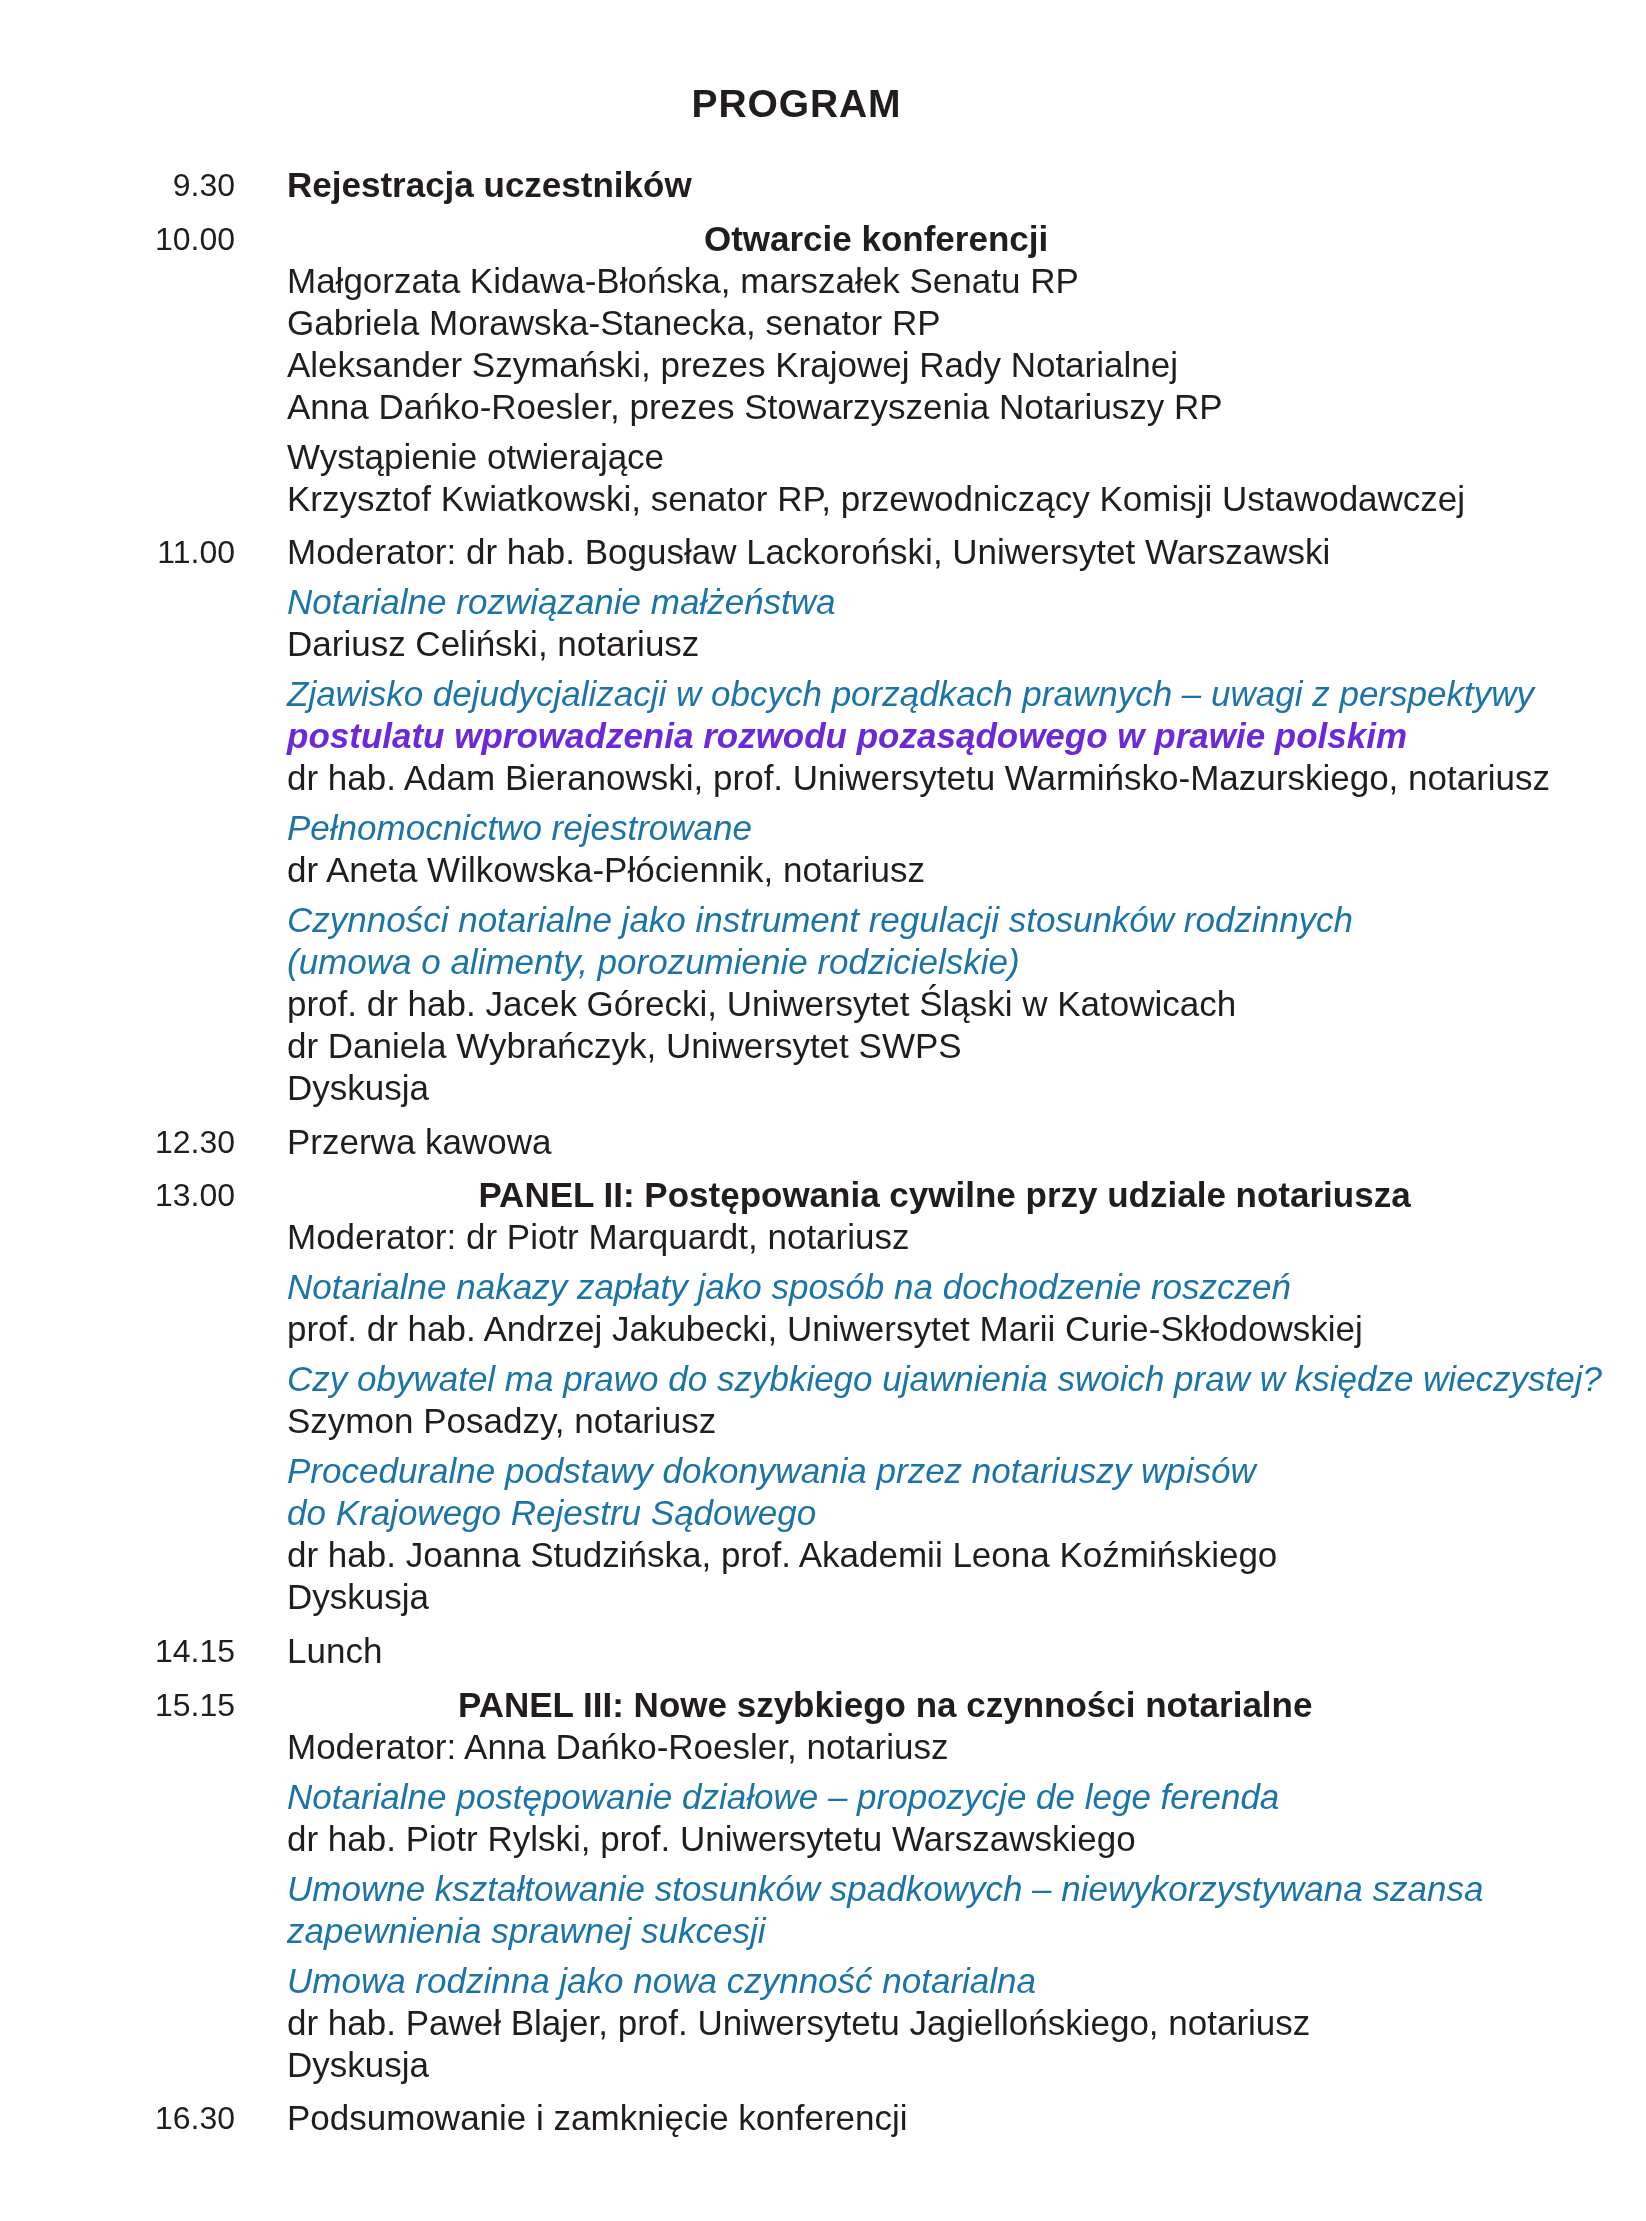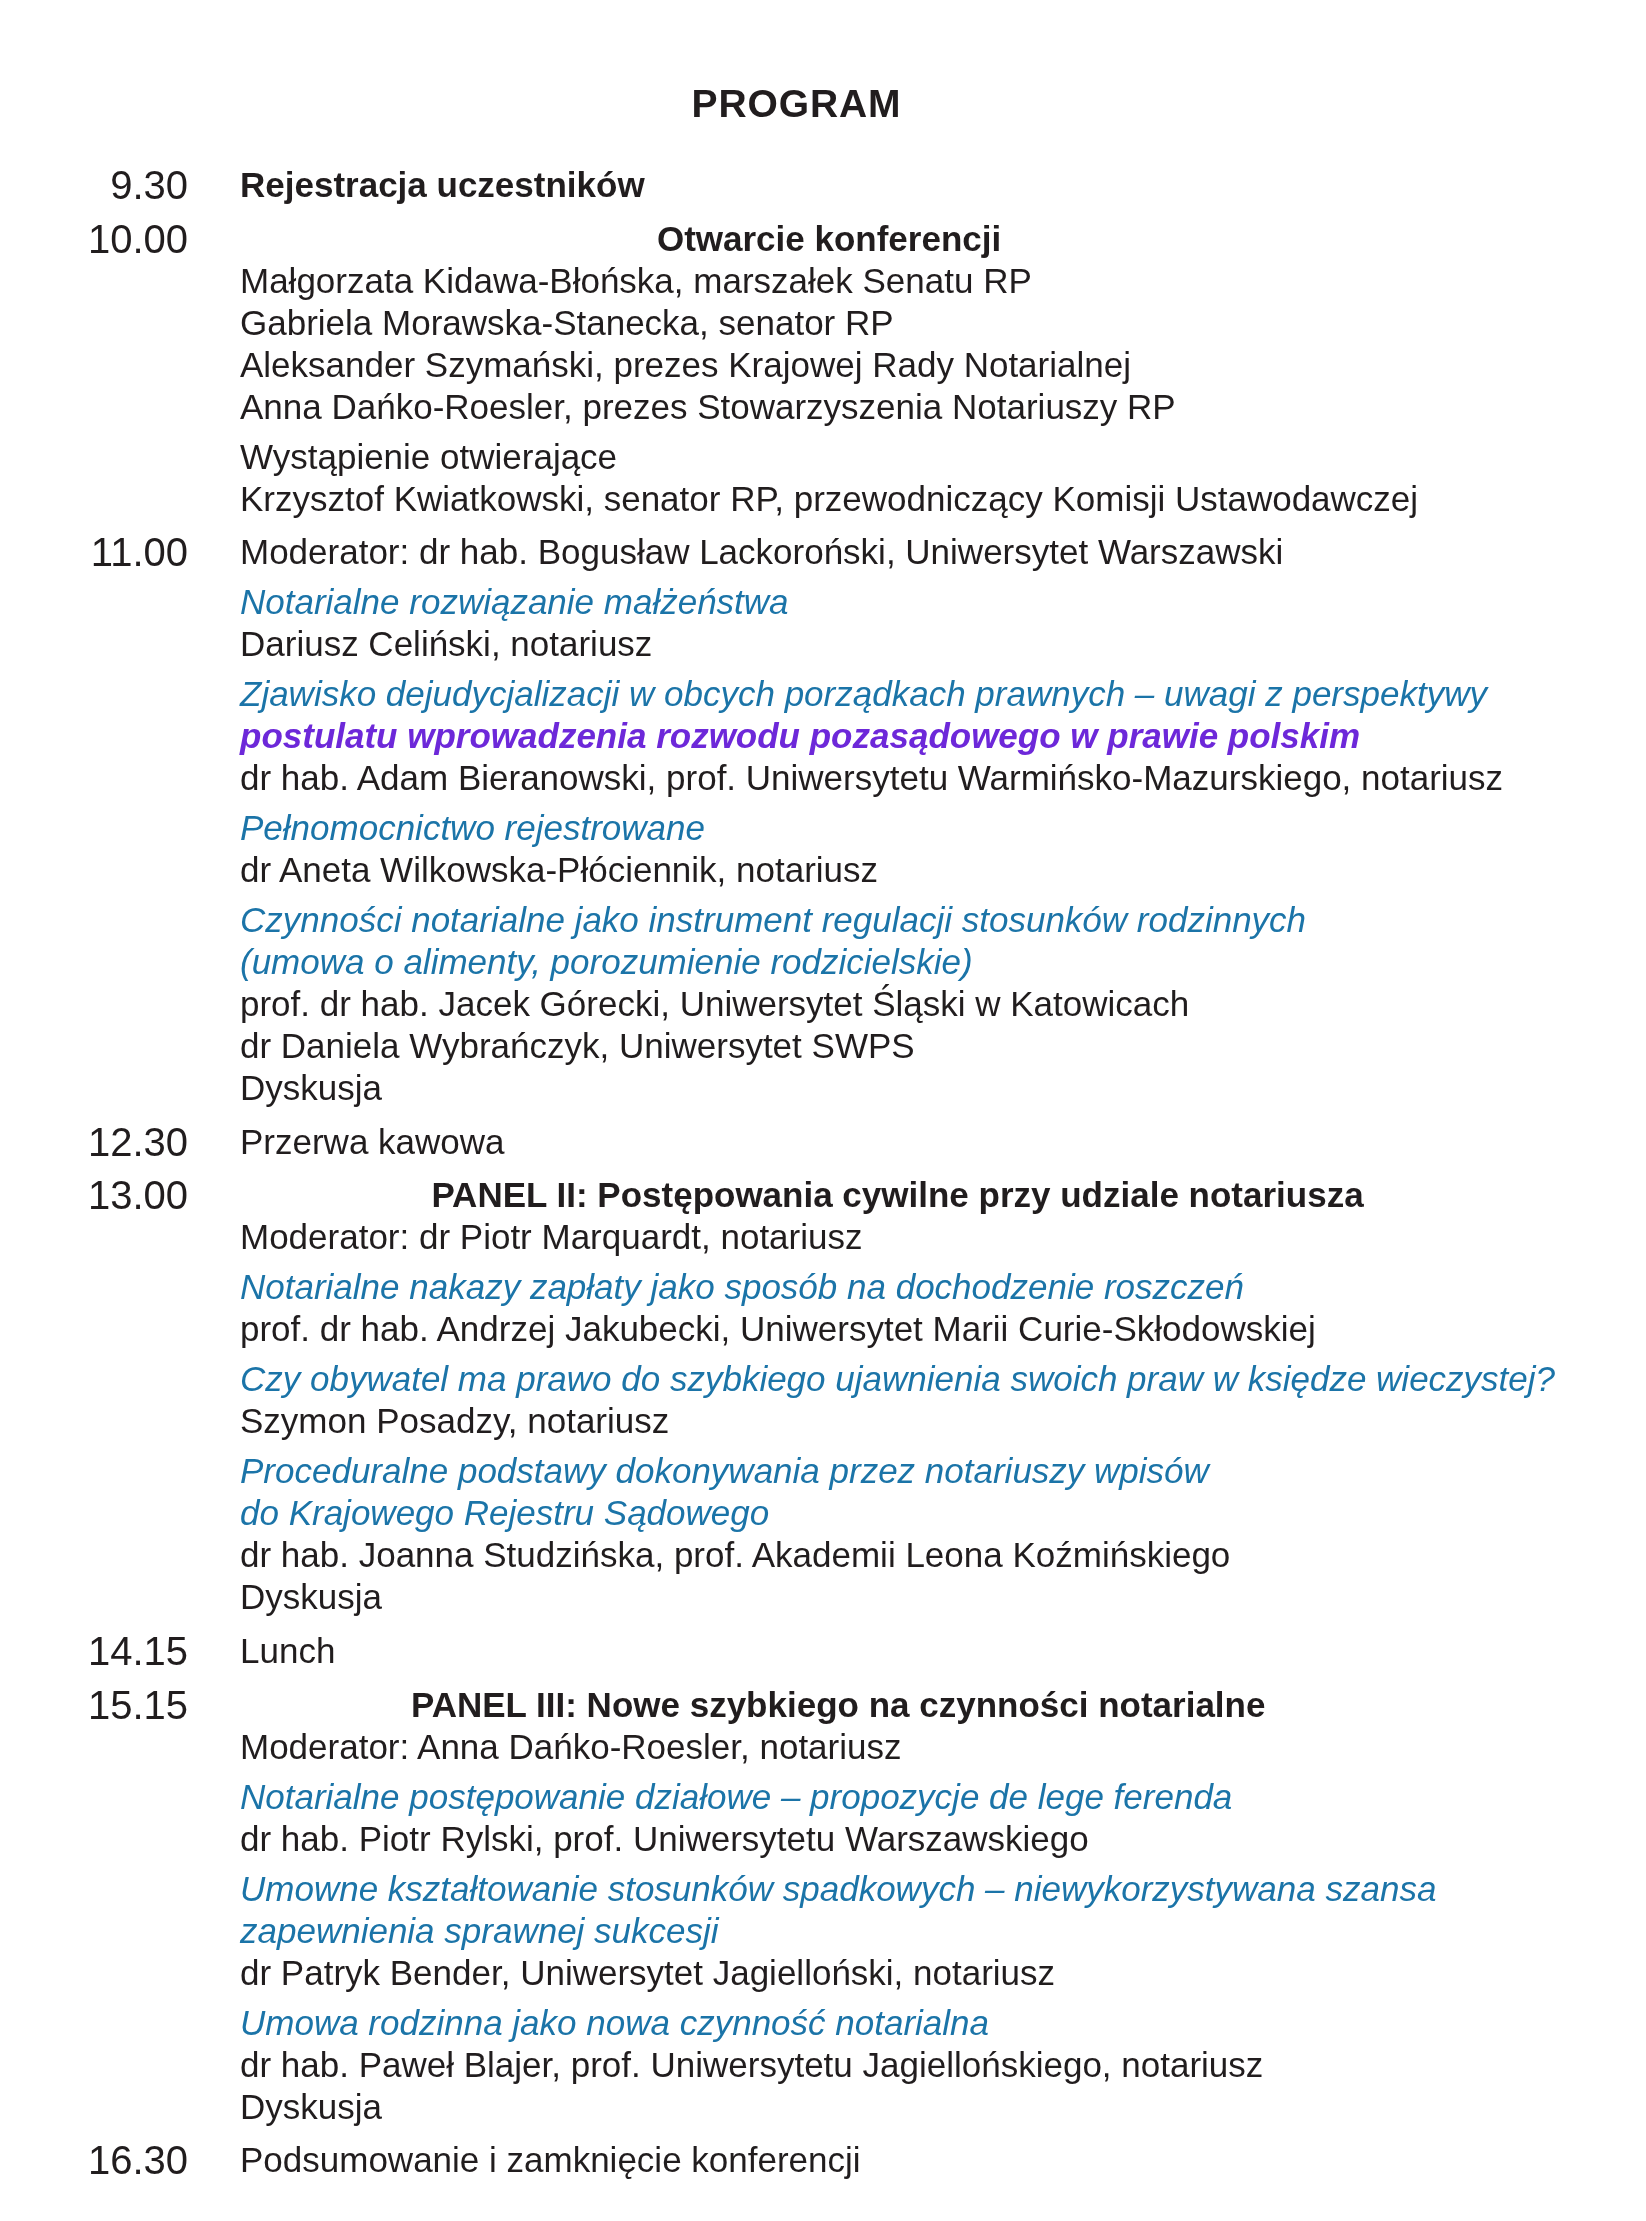--- a/index.html
+++ b/index.html
@@ -37,23 +37,24 @@
     display: flex;
     align-items: flex-start;
   }
   .row + .row {
     margin-top: 11.6px;
   }
   .time {
     flex: 0 0 188px;
     width: 188px;
     text-align: right;
-    font-size: 40px;
+    font-size: 32px;
     line-height: 42px;
     color: #211d1e;
+    margin-left: 47px;
   }
   .content {
     padding-left: 52px;
   }
   .group + .group {
     margin-top: 8px;
   }
   .line {
     font-size: 35px;
     line-height: 42px;
@@ -171,21 +172,20 @@
             <div class="line bold">PANEL III: Nowe szybkiego na czynności notarialne</div>
             <div class="line plain">Moderator: Anna Dańko-Roesler, notariusz</div>
           </div>
           <div class="group">
             <div class="line title" style="color: rgb(27, 116, 168);">Notarialne postępowanie działowe – propozycje de lege ferenda</div>
             <div class="line plain">dr hab. Piotr Rylski, prof. Uniwersytetu Warszawskiego</div>
           </div>
           <div class="group">
             <div class="line title" style="color: rgb(27, 116, 168);">Umowne kształtowanie stosunków spadkowych – niewykorzystywana szansa</div>
             <div class="line title" style="color: rgb(27, 116, 168);">zapewnienia sprawnej sukcesji</div>
-            <div class="line plain">dr Patryk Bender, Uniwersytet Jagielloński, notariusz</div>
           </div>
           <div class="group">
             <div class="line title" style="color: rgb(27, 116, 168);">Umowa rodzinna jako nowa czynność notarialna</div>
             <div class="line plain">dr hab. Paweł Blajer, prof. Uniwersytetu Jagiellońskiego, notariusz</div>
             <div class="line plain">Dyskusja</div>
           </div>
         </div>
       </div>
       <div class="row">
         <div class="time">16.30</div>

